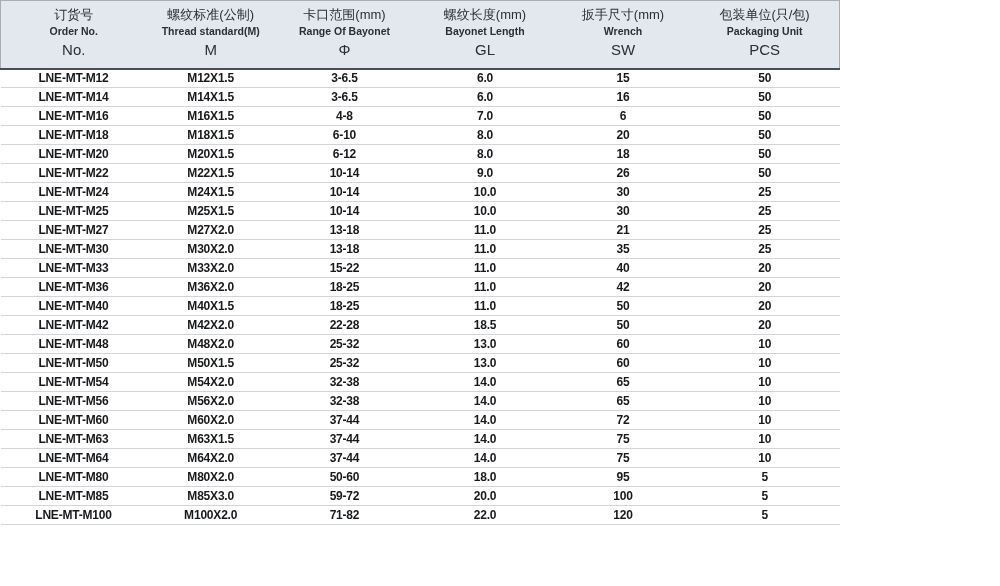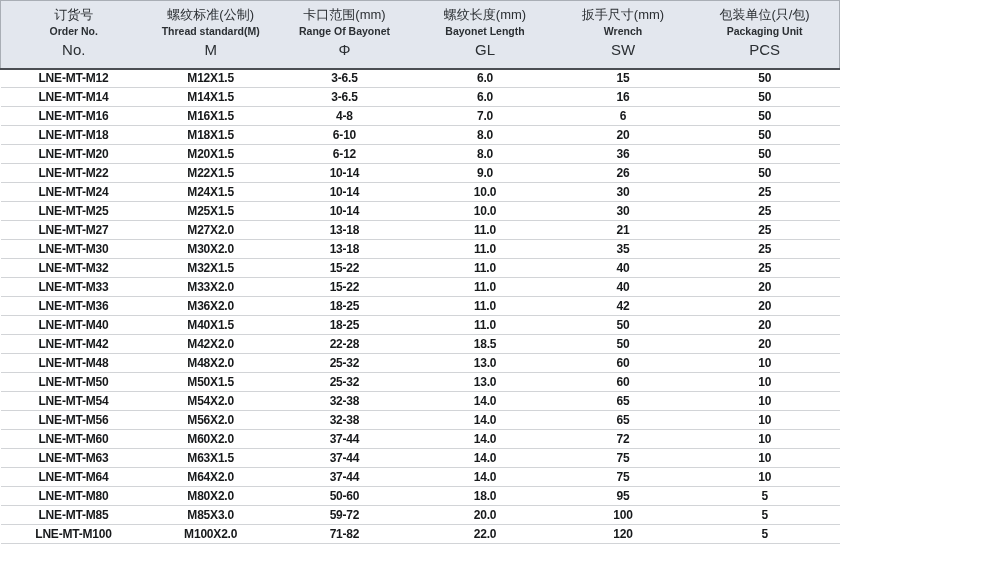--- a/index.html
+++ b/index.html
@@ -145,21 +145,21 @@
         <td>6-10</td>
         <td>8.0</td>
         <td>20</td>
         <td>50</td>
       </tr>
       <tr>
         <td>LNE-MT-M20</td>
         <td>M20X1.5</td>
         <td>6-12</td>
         <td>8.0</td>
-        <td>36</td>
+        <td>18</td>
         <td>50</td>
       </tr>
       <tr>
         <td>LNE-MT-M22</td>
         <td>M22X1.5</td>
         <td>10-14</td>
         <td>9.0</td>
         <td>26</td>
         <td>50</td>
       </tr>
@@ -189,28 +189,20 @@
       </tr>
       <tr>
         <td>LNE-MT-M30</td>
         <td>M30X2.0</td>
         <td>13-18</td>
         <td>11.0</td>
         <td>35</td>
         <td>25</td>
       </tr>
       <tr>
-        <td>LNE-MT-M32</td>
-        <td>M32X1.5</td>
-        <td>15-22</td>
-        <td>11.0</td>
-        <td>40</td>
-        <td>25</td>
-      </tr>
-      <tr>
         <td>LNE-MT-M33</td>
         <td>M33X2.0</td>
         <td>15-22</td>
         <td>11.0</td>
         <td>40</td>
         <td>20</td>
       </tr>
       <tr>
         <td>LNE-MT-M36</td>
         <td>M36X2.0</td>

